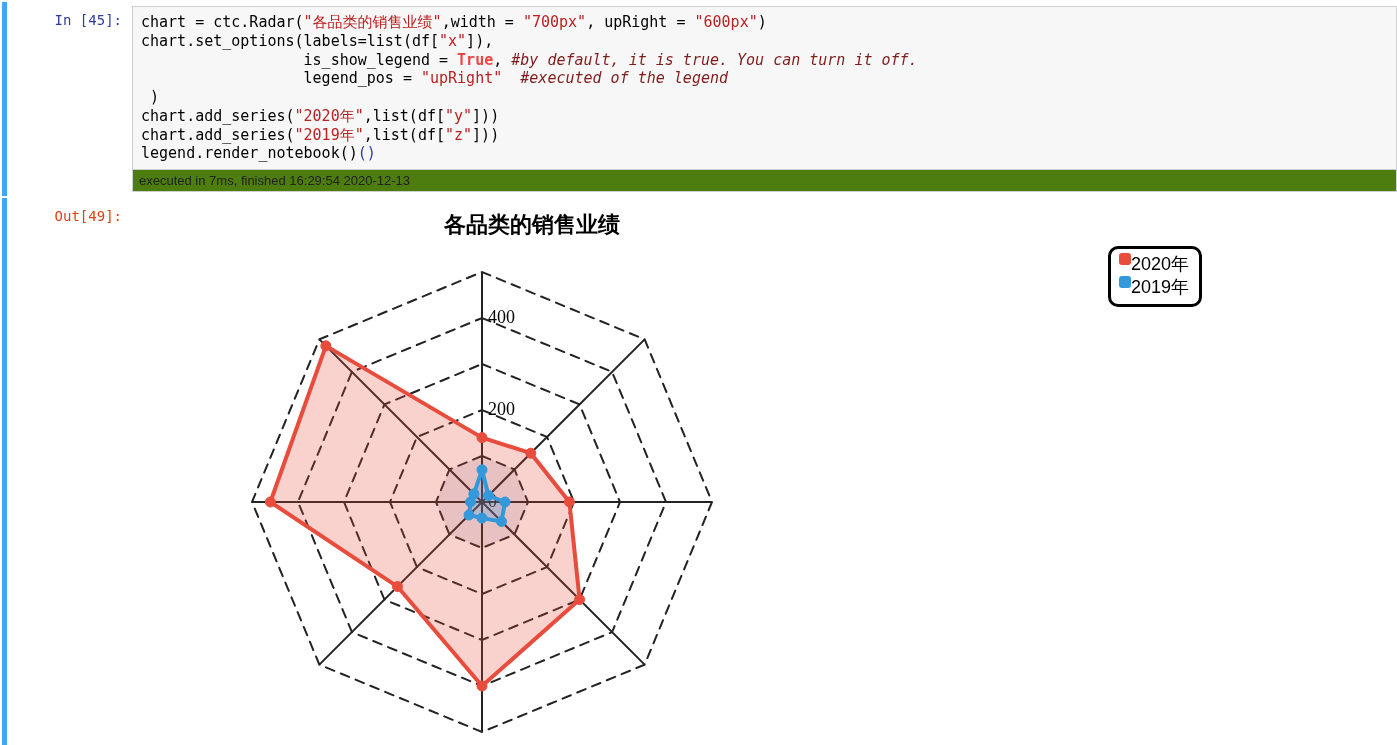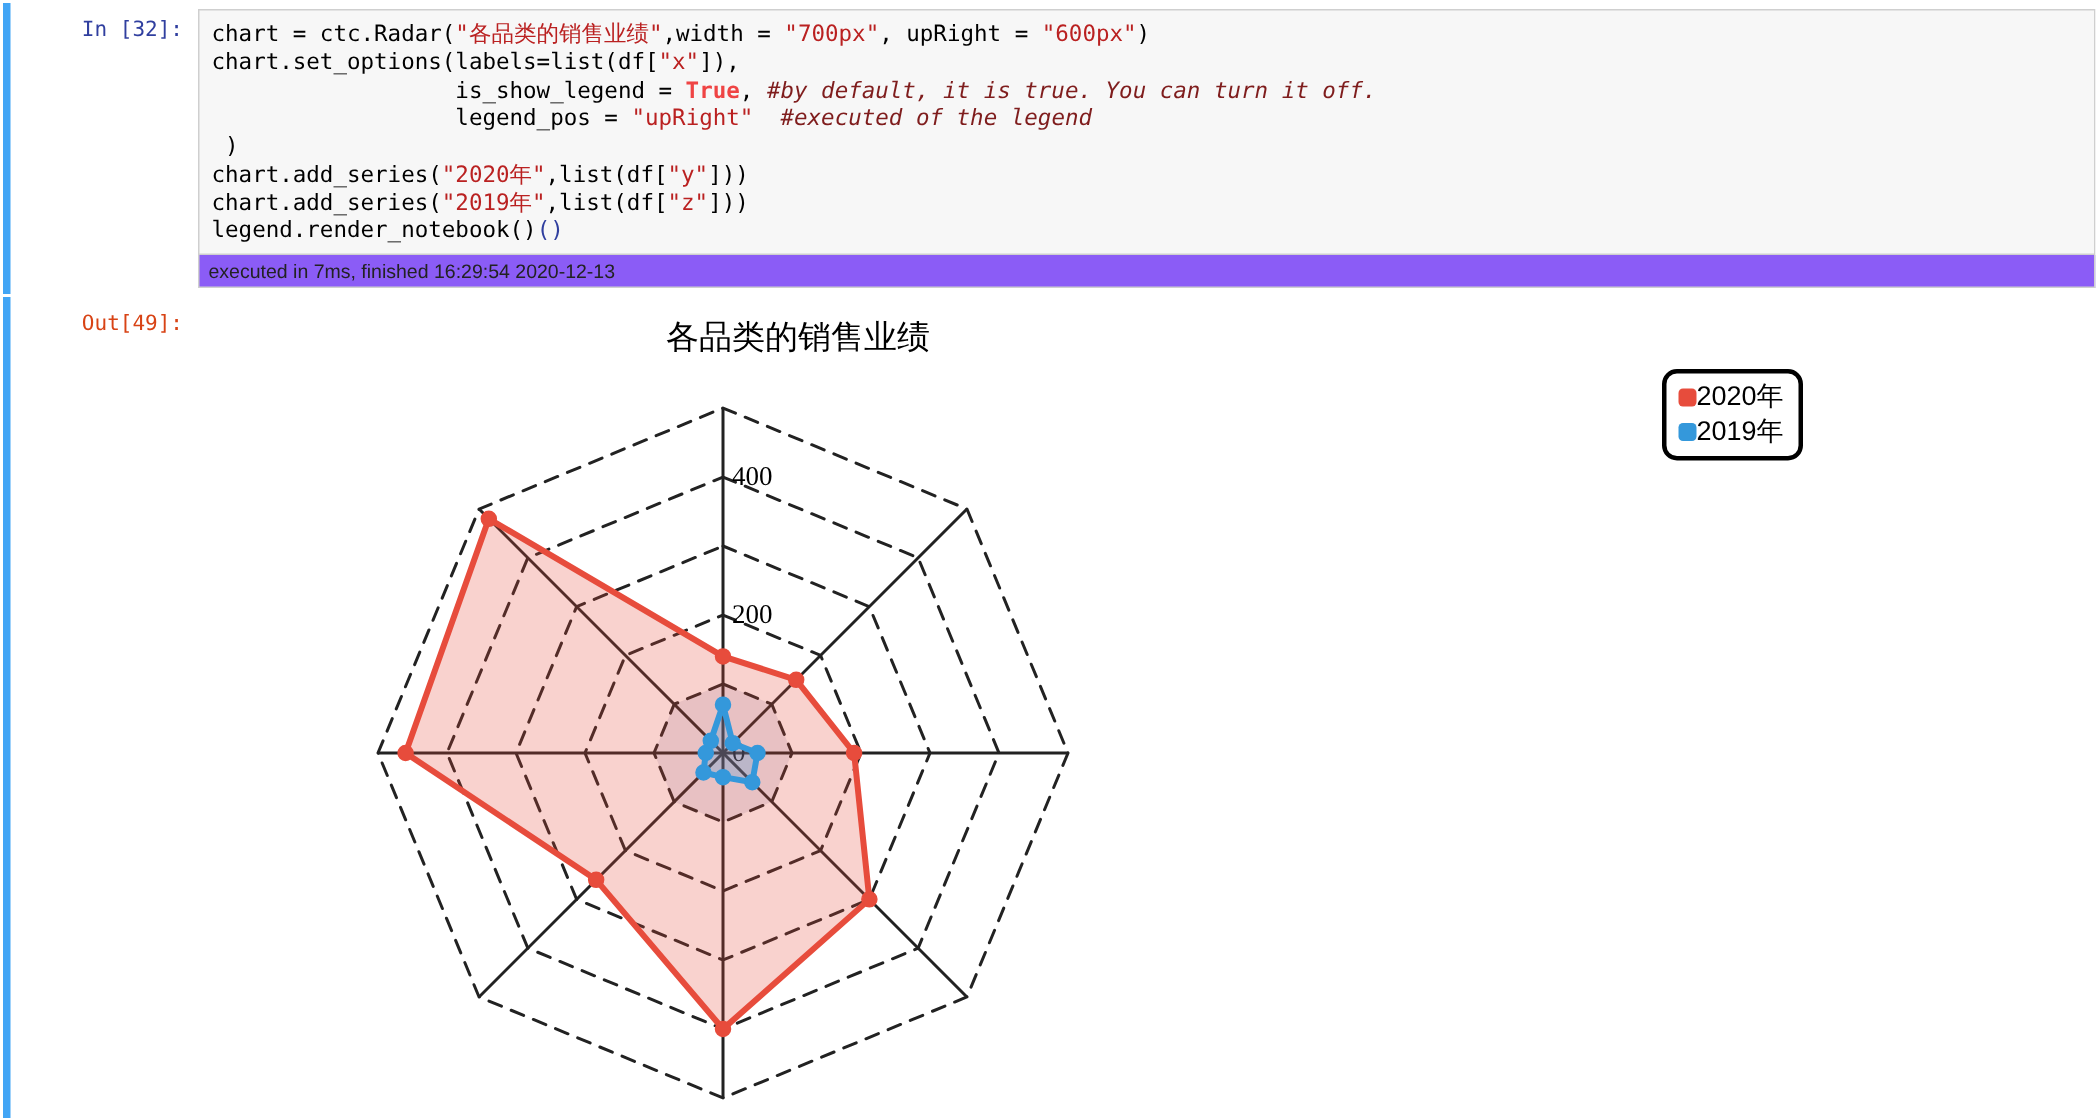--- a/index.html
+++ b/index.html
@@ -2,37 +2,37 @@
 <html><head>
 <meta charset="utf-8">
 <style>
   html,body{margin:0;padding:0;background:#fff;font-family:Arial,Helvetica,sans-serif;font-size:13px;color:#000}
   .cell{display:flex;align-items:flex-start;border-left:5px solid #42A5F5;padding:4px 0 4px 0;margin:2px;width:1390px}
   .prompt{width:115px;flex:none;text-align:right;padding:6px 10px 0 0;font-family:SimSun,monospace;font-size:14px}
   .in-prompt{color:#303F9F}
   .out-prompt{color:#D84315}
   .input-block{flex:1}
   .code-box{background:#F7F7F7;border:1px solid #CFCFCF;padding:6px 8px;font-family:SimSun,Consolas,monospace;font-size:15px;line-height:1.25;white-space:pre}
-  .exec-bar{background:#8b5cf6;border:1px solid #CFCFCF;border-top:none;padding:3px 6px;font-size:13px;color:#222}
+  .exec-bar{background:#4d7c0f;border:1px solid #CFCFCF;border-top:none;padding:3px 6px;font-size:13px;color:#222}
   .c-str{color:#BA2121}
   .c-kw{color:#ef4444;font-weight:bold}
   .c-cmt{color:#7f1d1d;font-style:italic}
   .out-area{flex:1;padding-top:4px}
   .chart-wrap{width:700px;margin-left:50px;position:relative}
-  .chart-title{font-family:"Microsoft YaHei",SimHei,sans-serif;font-size:22px;font-weight:normal;text-align:center;padding:4px 0 2px}
+  .chart-title{font-family:"Microsoft YaHei",SimHei,sans-serif;font-size:22px;font-weight:bold;text-align:center;padding:4px 0 2px}
   .legend-box{position:absolute;top:40px;right:-320px;border:3px solid #000;border-radius:10px;padding:4px 10px 4px 8px;display:inline-block;font-family:"Microsoft YaHei",sans-serif;font-size:18px}
-  .legend-row{display:flex;align-items:center;gap:0;line-height:1.3}
+  .legend-row{display:flex;align-items:flex-start;gap:0;line-height:1.3}
   .legend-dot{width:12px;height:12px;border-radius:3px;display:inline-block}
   svg{display:block}
 </style>
 </head>
 <body>
 
 <div class="cell">
-  <div class="prompt in-prompt">In [32]:</div>
+  <div class="prompt in-prompt">In [45]:</div>
   <div class="input-block">
     <div class="code-box"><span>chart = ctc.Radar(</span><span class="c-str">"各品类的销售业绩"</span><span>,width = </span><span class="c-str">"700px"</span><span>, upRight = </span><span class="c-str">"600px"</span><span>)</span>
 <span>chart.set_options(labels=list(df[</span><span class="c-str">"x"</span><span>]),</span>
 <span>                  is_show_legend = </span><span class="c-kw">True</span><span>, </span><span class="c-cmt">#by default, it is true. You can turn it off.</span>
 <span>                  legend_pos = </span><span class="c-str">"upRight"</span><span>  </span><span class="c-cmt">#executed of the legend</span>
 <span> )</span>
 <span>chart.add_series(</span><span class="c-str">"2020年"</span><span>,list(df[</span><span class="c-str">"y"</span><span>]))</span>
 <span>chart.add_series(</span><span class="c-str">"2019年"</span><span>,list(df[</span><span class="c-str">"z"</span><span>]))</span>
 <span>legend.render_notebook()</span><span style="color:#303F9F">()</span></div>
     <div class="exec-bar">executed in 7ms, finished 16:29:54 2020-12-13</div>

